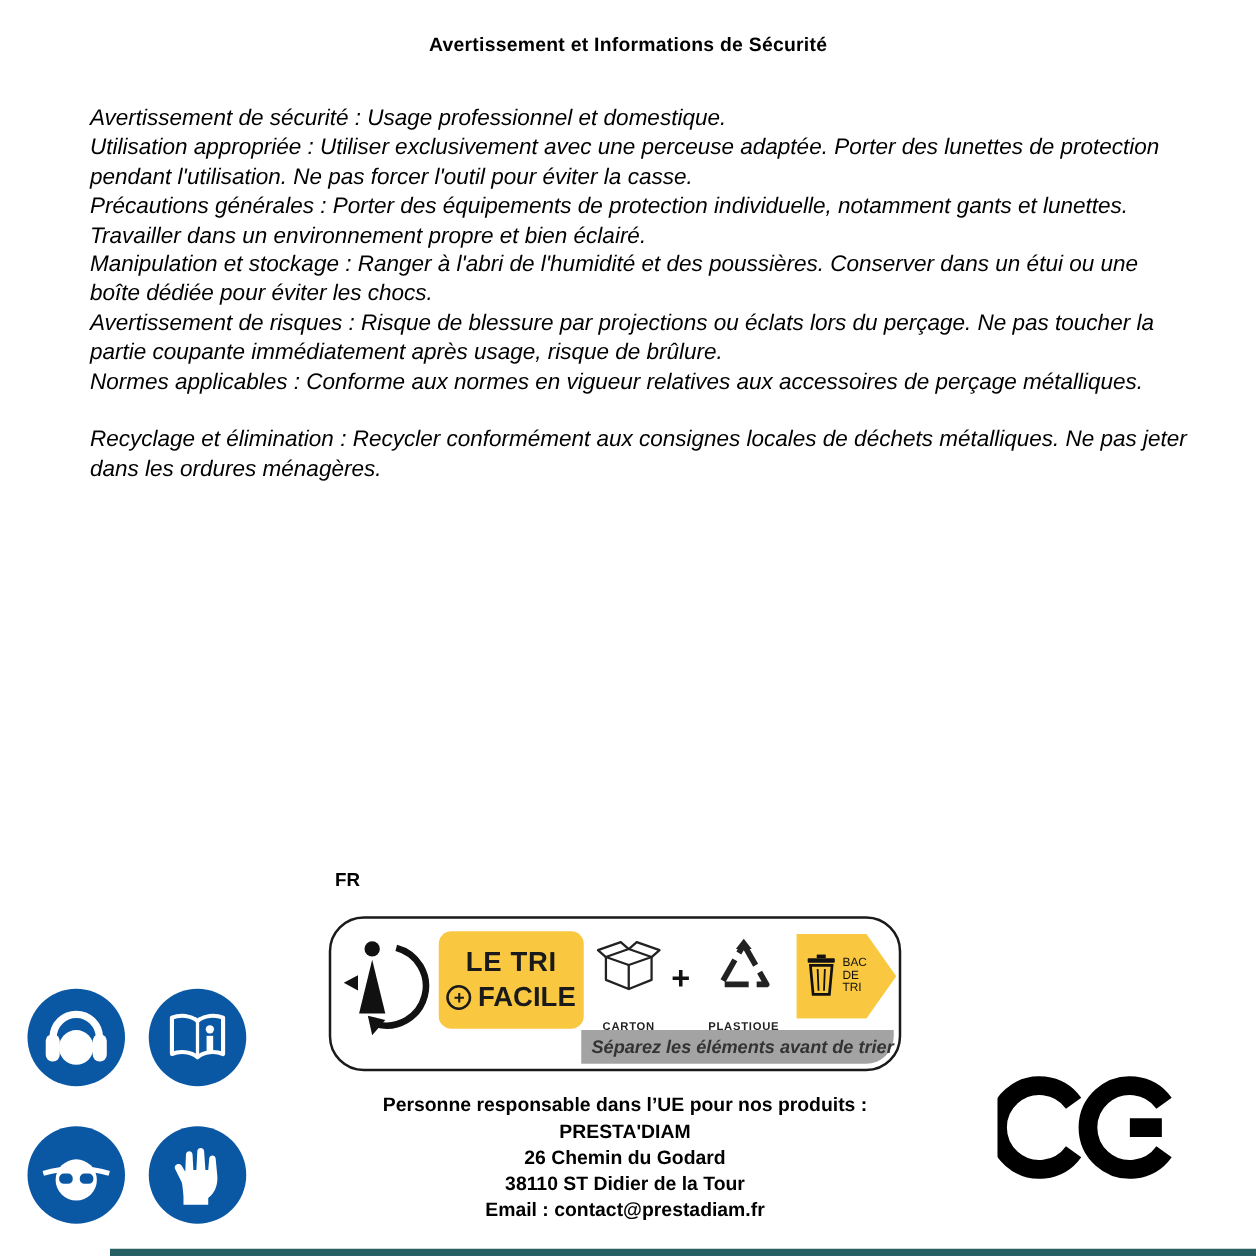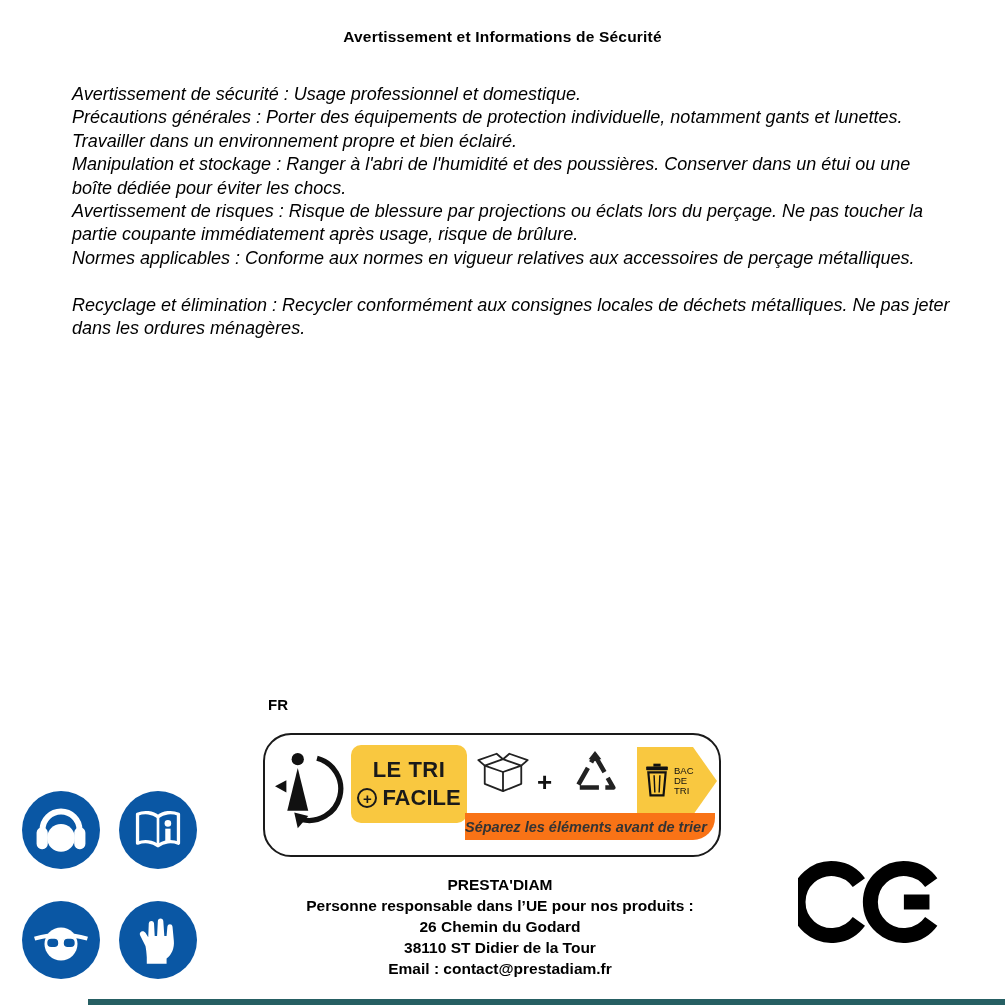--- a/index.html
+++ b/index.html
@@ -102,25 +102,25 @@
     background: #F9C840;
     clip-path: polygon(0 0, 70% 0, 100% 50%, 70% 100%, 0 100%);
     display: flex; align-items: center;
     padding-left: 7px;
   }
   .bin-arrow svg { width: 26px; height: 42px; }
   .bin-text { margin-left: 4px; display: flex; flex-direction: column; line-height: 1.05; }
   .bin-text span { font-size: 9.5px; font-weight: 400; color: #111; }
   .tagline-strip {
     position: absolute;
-    left: 200px; right: 4px; bottom: 15px;
+    left: 200px; right: 4px; bottom: 4px;
     height: 27px;
-    background: #f97316;
+    background: #a3a3a3;
     border-bottom-right-radius: 22px;
-    display: flex; align-items: center; justify-content: flex-start;
+    display: flex; align-items: center; justify-content: flex-end;
   }
   .tagline-strip span { font-size: 14.5px; font-style: italic; font-weight: 700; color: #333; }
 
   
   .address {
     position: absolute;
     left: 250px; top: 874px;
     width: 500px;
     text-align: center;
     font-size: 15.5px;
@@ -141,20 +141,21 @@
 </style>
 </head>
 <body>
 
 <div class="page">
 
   <h1 class="title">Avertissement et Informations de Sécurité</h1>
 
   <div class="body-text">
     <p>Avertissement de sécurité : Usage professionnel et domestique.</p>
+    <p>Utilisation appropriée : Utiliser exclusivement avec une perceuse adaptée. Porter des lunettes de protection pendant l'utilisation. Ne pas forcer l'outil pour éviter la casse.</p>
     <p>Précautions générales : Porter des équipements de protection individuelle, notamment gants et lunettes. Travailler dans un environnement propre et bien éclairé.</p>
     <p>Manipulation et stockage : Ranger à l'abri de l'humidité et des poussières. Conserver dans un étui ou une boîte dédiée pour éviter les chocs.</p>
     <p>Avertissement de risques : Risque de blessure par projections ou éclats lors du perçage. Ne pas toucher la partie coupante immédiatement après usage, risque de brûlure.</p>
     <p>Normes applicables : Conforme aux normes en vigueur relatives aux accessoires de perçage métalliques.</p>
     <p class="spaced-top">Recyclage et élimination : Recycler conformément aux consignes locales de déchets métalliques. Ne pas jeter dans les ordures ménagères.</p>
   </div>
 
   <div class="mandatory-grid">
     <div class="blue-circle">
       <svg viewBox="0 0 100 100">
@@ -246,22 +247,22 @@
         <span>TRI</span>
       </div>
     </div>
 
     <div class="tagline-strip">
       <span>Séparez les éléments avant de trier</span>
     </div>
   </div>
 
   <div class="address">
+    <div>Personne responsable dans l’UE pour nos produits :</div>
     <div>PRESTA'DIAM</div>
-    <div>Personne responsable dans l’UE pour nos produits :</div>
     <div>26 Chemin du Godard</div>
     <div>38110 ST Didier de la Tour</div>
     <div>Email : contact@prestadiam.fr</div>
   </div>
 
   <svg class="ce-mark" width="150" height="100" viewBox="0 0 170 96">
     <path d="M69,26 A38,38 0 1 0 69,70" fill="none" stroke="#000" stroke-width="17"></path>
     <path d="M151,26 A38,38 0 1 0 151,70" fill="none" stroke="#000" stroke-width="17"></path>
     <line x1="120" y1="48" x2="149" y2="48" stroke="#000" stroke-width="17"></line>
   </svg>

